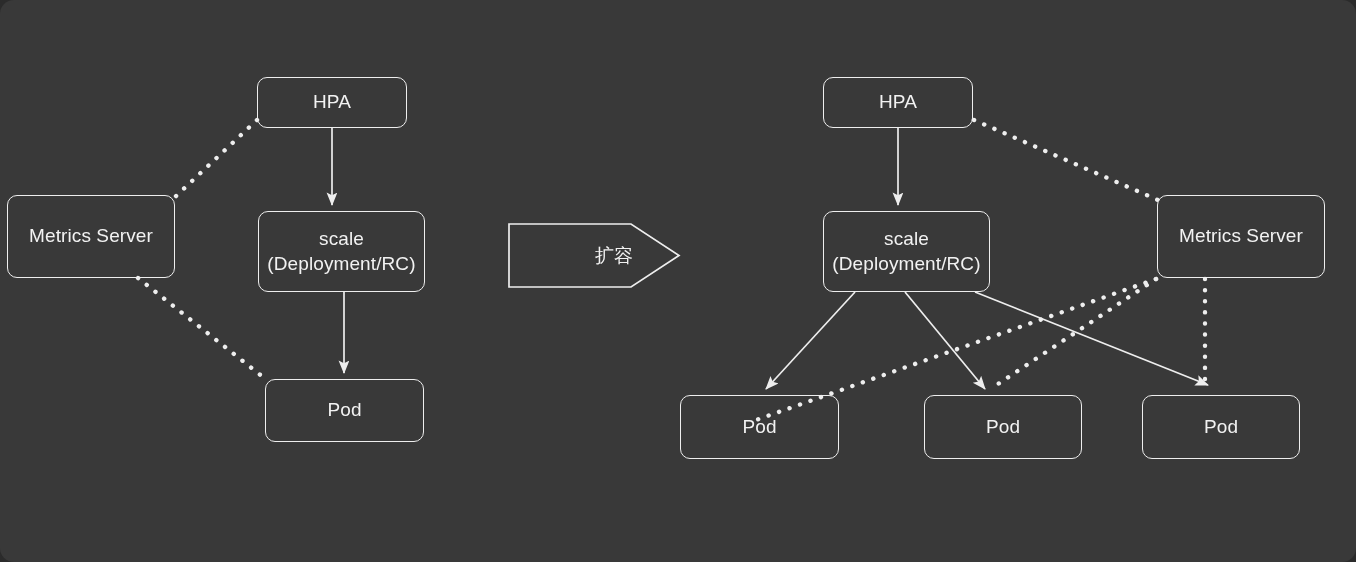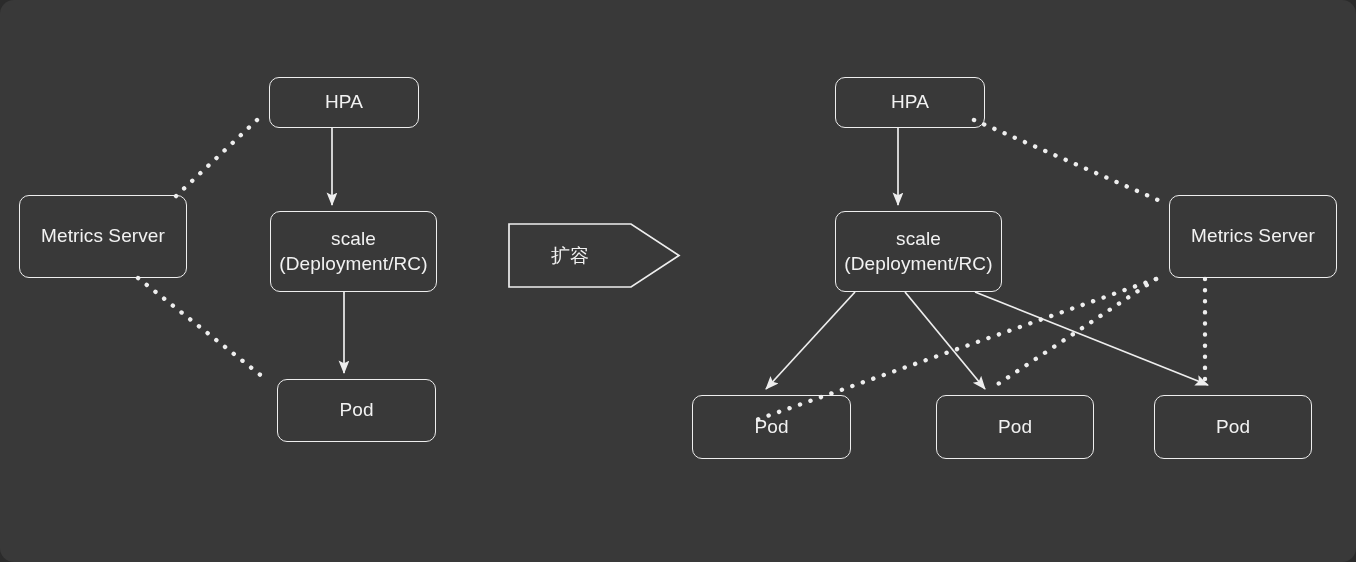--- a/index.html
+++ b/index.html
@@ -32,21 +32,20 @@
     color: #f2f2f2;
     display: flex;
     align-items: center;
     justify-content: center;
     text-align: center;
     font-size: 19px;
     line-height: 1.28;
     letter-spacing: 0.1px;
     white-space: pre-line;
     user-select: none;
-    margin-left: 12px;
   }
   .node-label {
     display: block;
     white-space: pre-line;
   }
   .banner-label {
     position: absolute;
     color: #f2f2f2;
     font-size: 19px;
     display: flex;
@@ -104,21 +103,21 @@
 
   <div class="node" style="left:258px; top:211px; width:167px; height:81px;">
     <span class="node-label">scale
 (Deployment/RC)</span>
   </div>
 
   <div class="node" style="left:265px; top:379px; width:159px; height:63px;">
     <span class="node-label">Pod</span>
   </div>
 
-  <div class="banner-label" style="left:509px; top:224px; width:122px; height:63px;">
+  <div class="banner-label" style="left:509px; top:224px; width:122px; height:63px;padding-left:44px;">
     <span>扩容</span>
   </div>
 
   <div class="node" style="left:823px; top:77px; width:150px; height:51px;">
     <span class="node-label">HPA</span>
   </div>
 
   <div class="node" style="left:823px; top:211px; width:167px; height:81px;">
     <span class="node-label">scale
 (Deployment/RC)</span>

